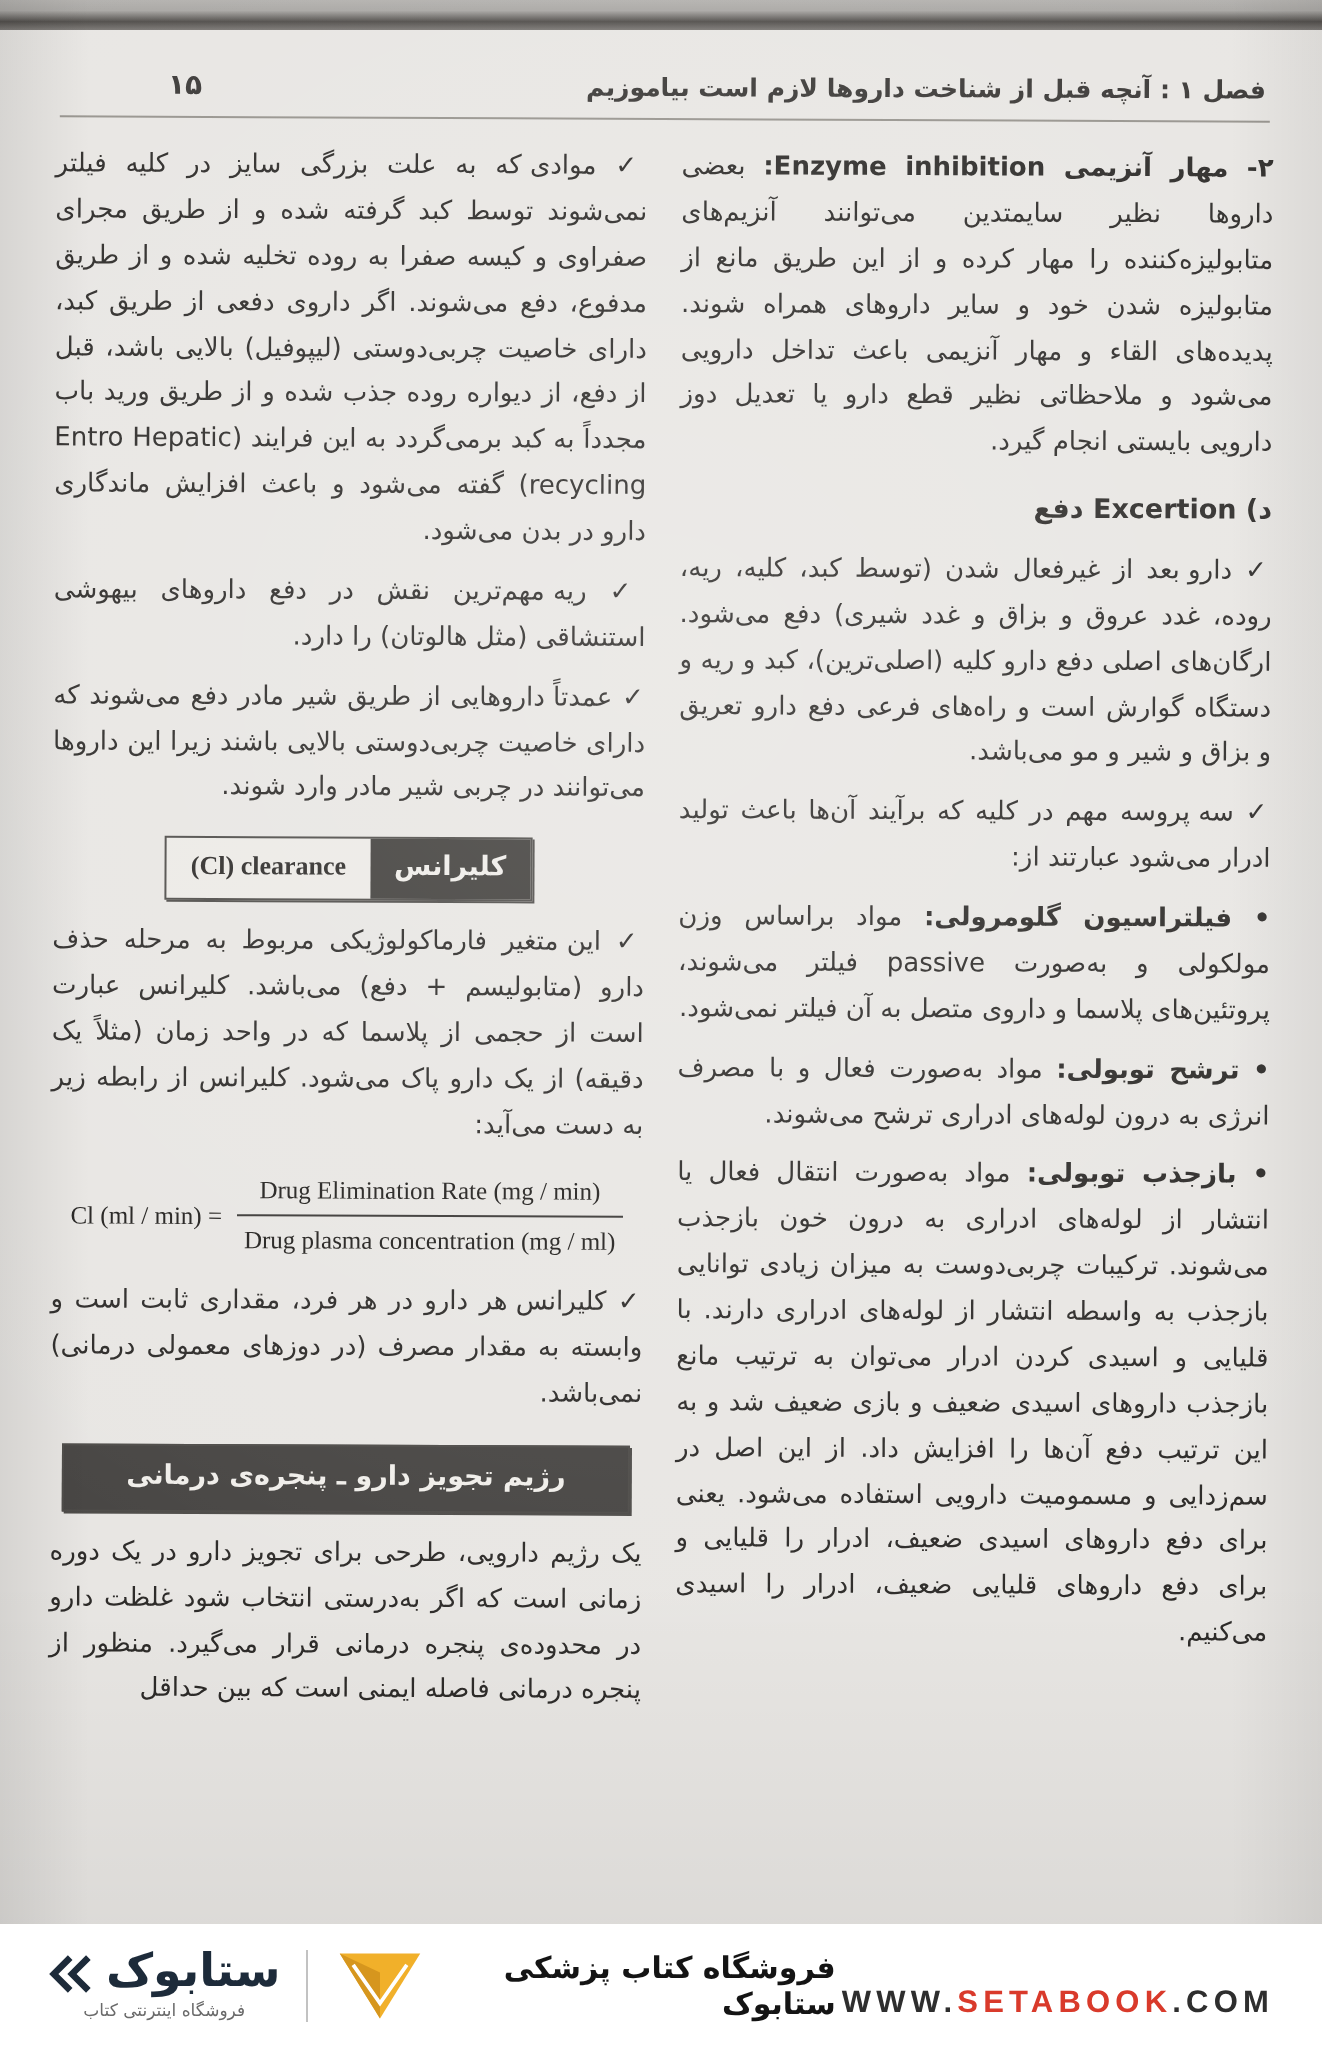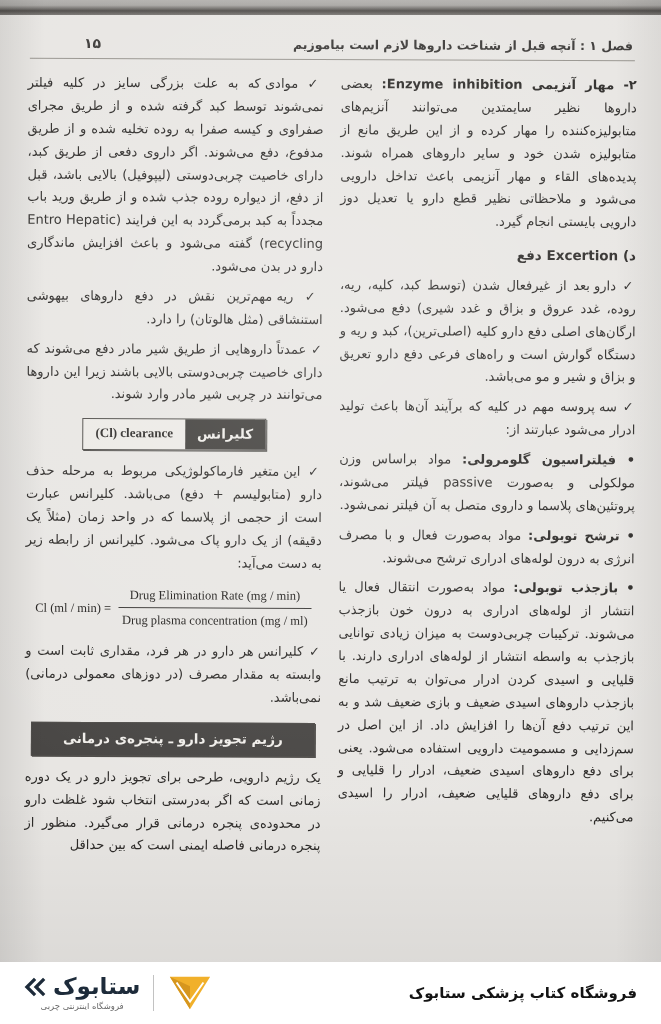--- a/index.html
+++ b/index.html
@@ -131,27 +131,28 @@
   <div class="footer">
     <div class="footer-left">
       <div class="logo-block">
         <div class="logo-row">
           <svg width="24" height="20" viewBox="0 0 26 22">
             <path d="M12 2 L3 11 L12 20" fill="none" stroke-width="3.6" stroke="#1d2b3a"></path>
             <path d="M22 2 L13 11 L22 20" fill="none" stroke-width="3.6" stroke="#1d2b3a"></path>
           </svg>
           <span class="logo-text">ستابوک</span>
         </div>
-        <div class="logo-tagline">فروشگاه اینترنتی چربی</div>
+        <div class="logo-tagline">فروشگاه اینترنتی کتاب</div>
       </div>
       <div class="footer-divider"></div>
       <svg width="46" height="40" viewBox="0 0 48 40">
         <polygon points="3,3 45,3 24,37" fill="#f1b02a"></polygon>
         <polygon points="3,3 24,13 24,37" fill="#d6961e"></polygon>
         <polyline points="10,9 24,29 38,9" fill="none" stroke="#ffffff" stroke-width="2"></polyline>
       </svg>
     </div>
     <div class="footer-right">
       <div class="store-label">فروشگاه کتاب پزشکی ستابوک</div>
+      <div class="site-url"><span class="u-www">WWW.</span><span class="u-name">SETABOOK</span><span class="u-tld">.COM</span></div>
     </div>
   </div>
 
 </div>
 
 </body></html>

